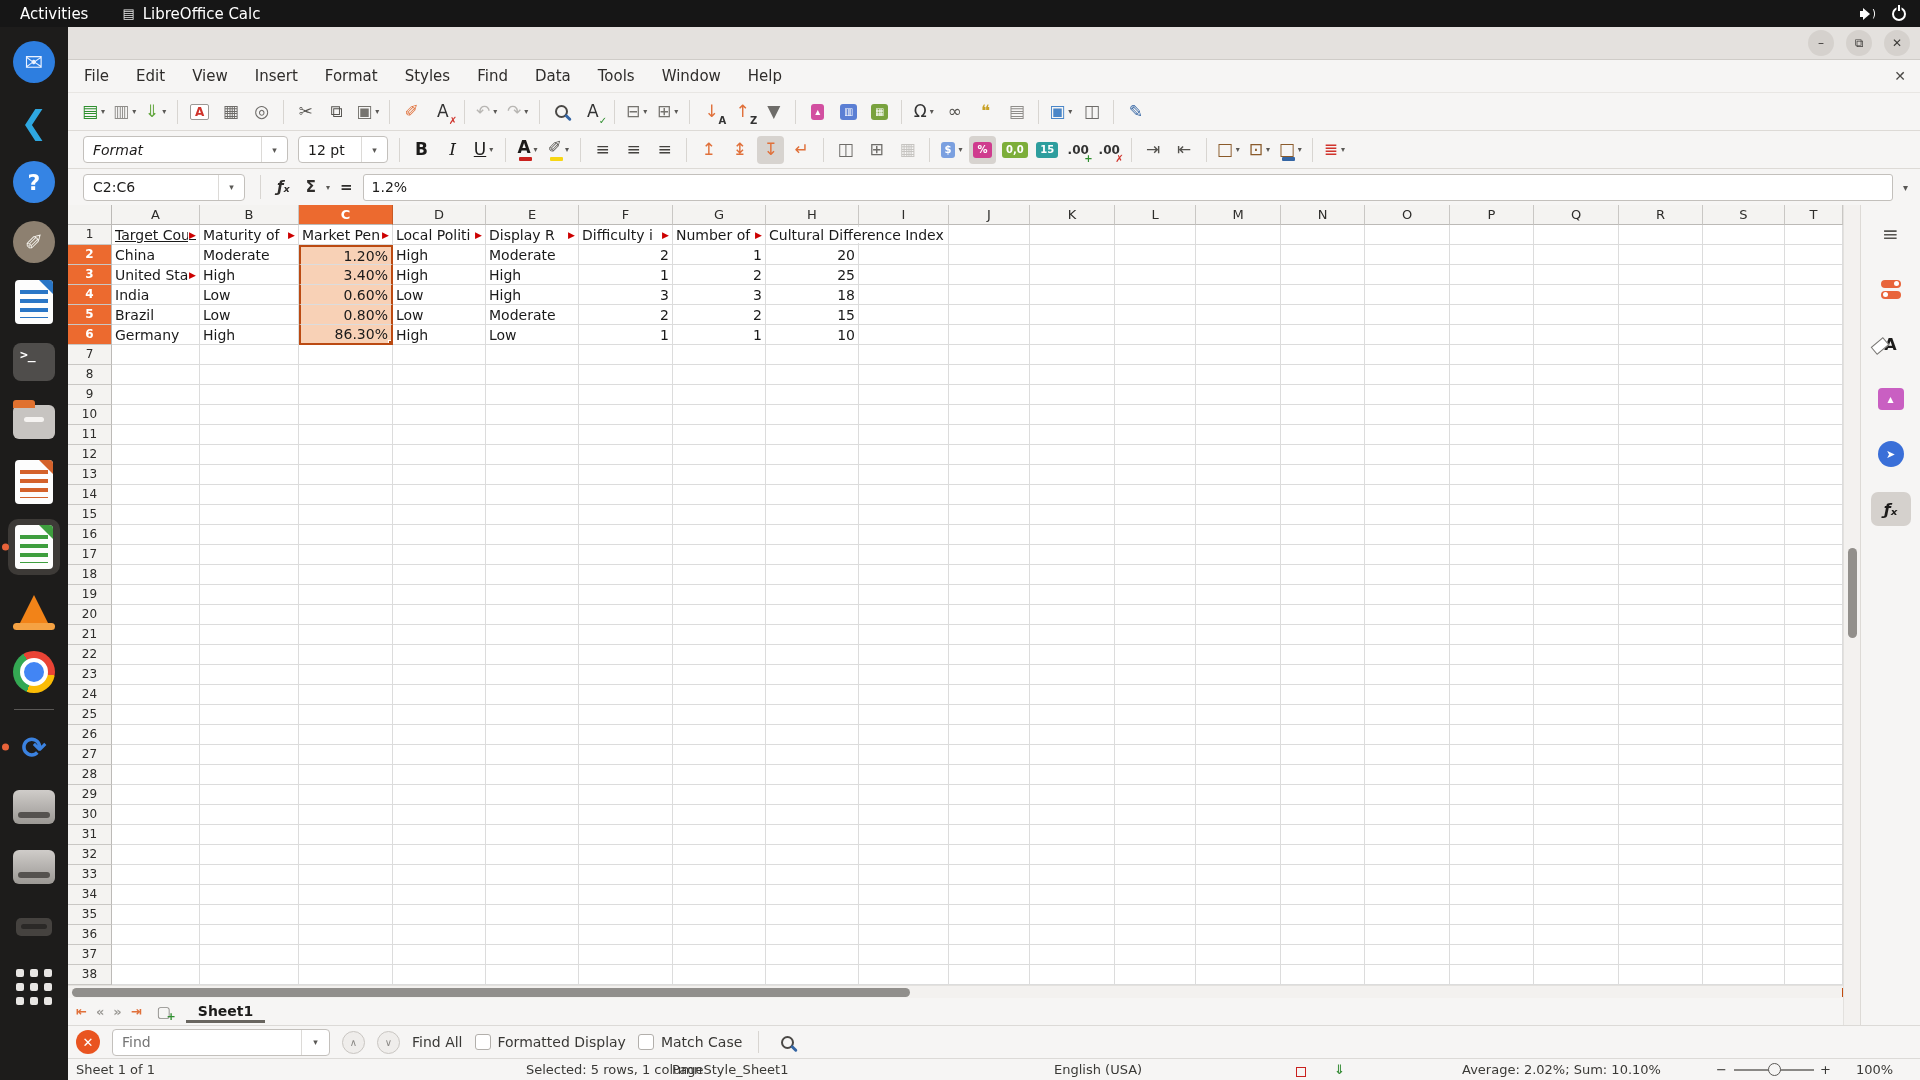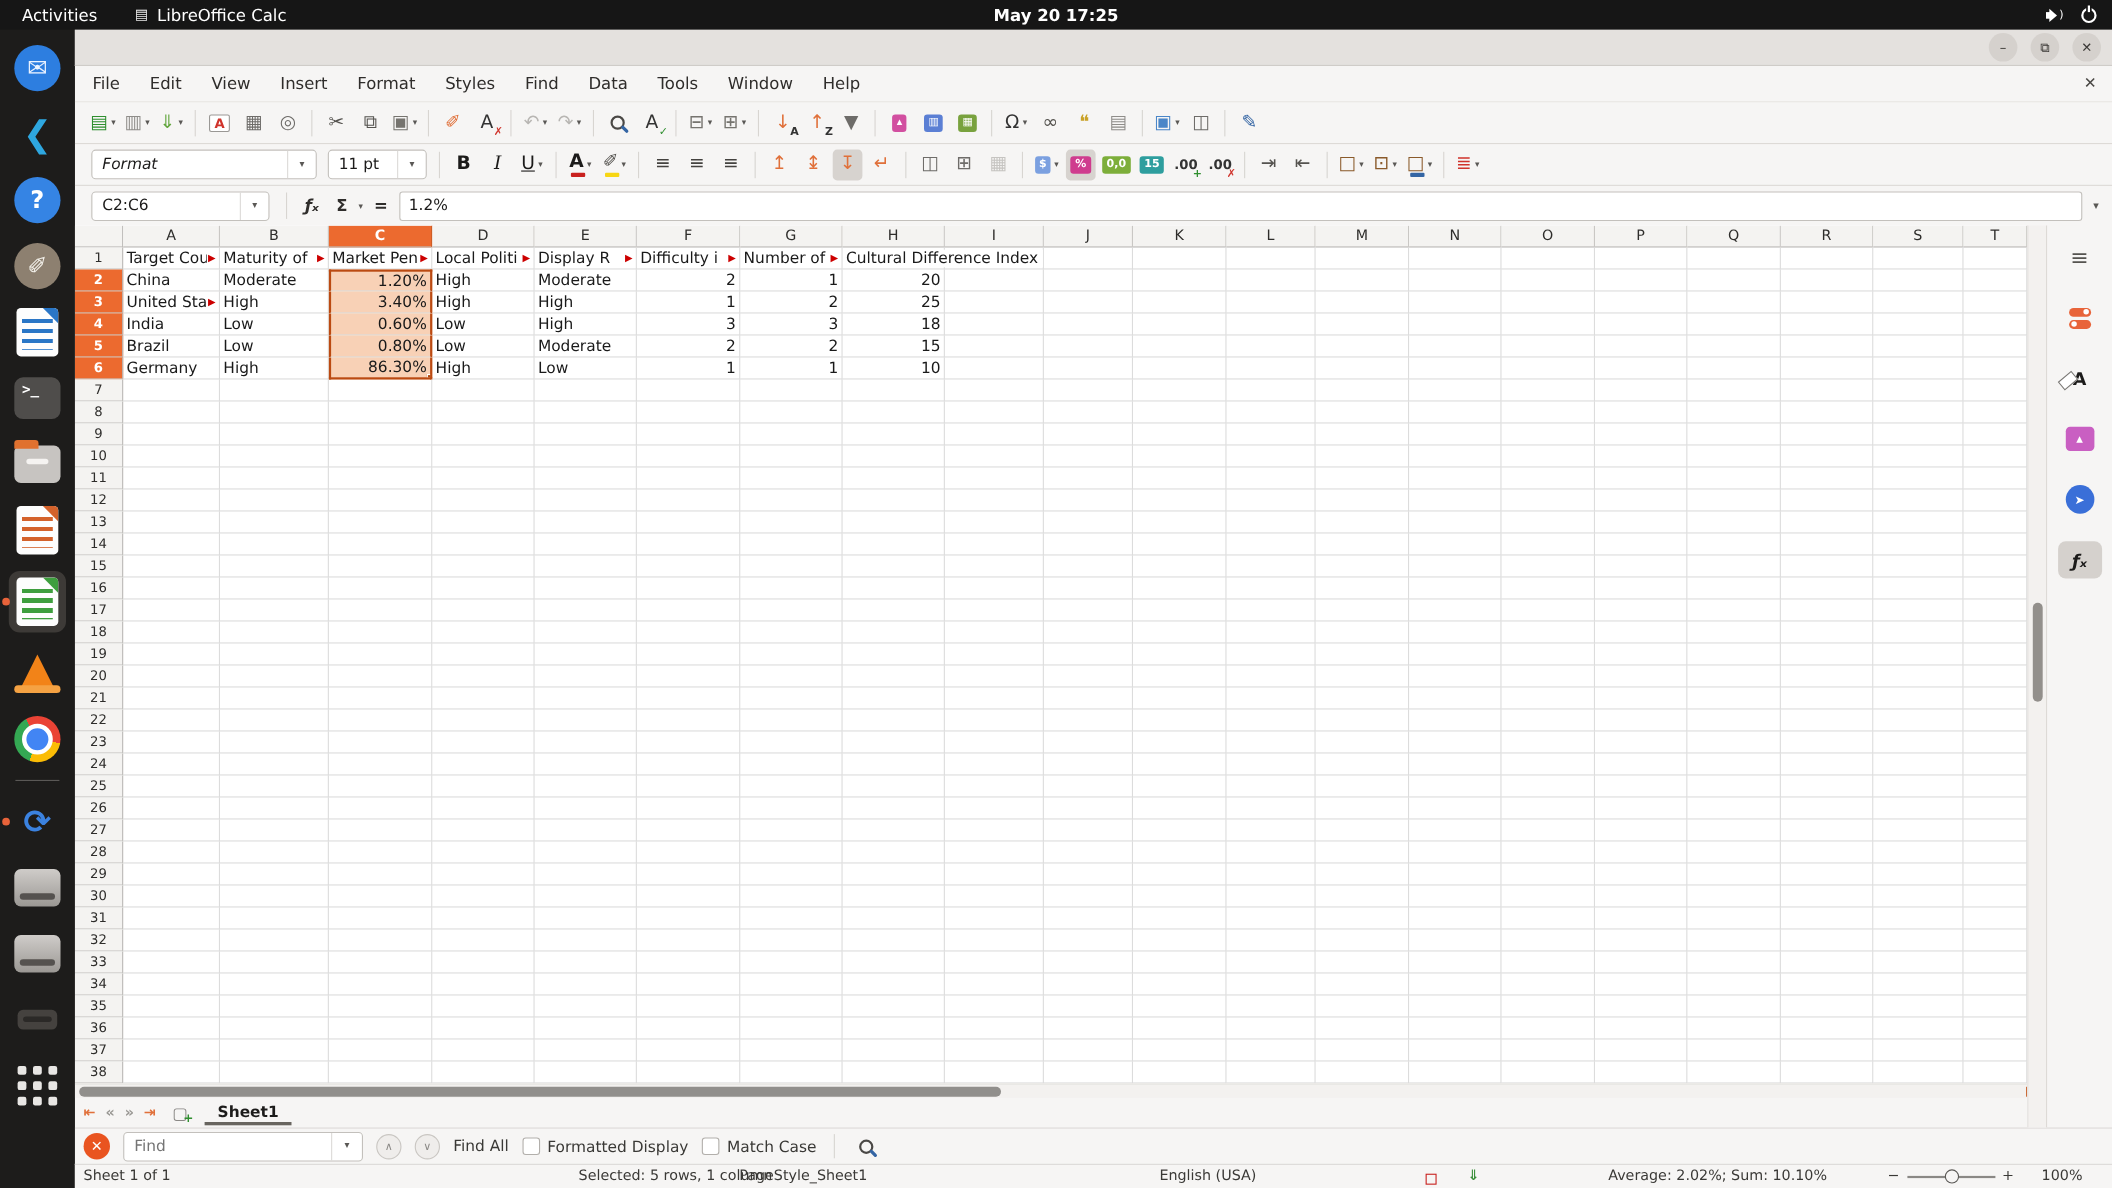--- a/index.html
+++ b/index.html
@@ -213,21 +213,20 @@
 <div class="screen" data-name="screen">
 
   <div class="topbar" data-name="system-top-bar">
     <div class="left">
       <span data-name="activities-button">Activities</span>
       <span class="appind" data-name="focused-app-indicator">
         <span class="calc-mini" data-name="libreoffice-calc-mini-icon">▤</span>
         <span data-name="focused-app-name">LibreOffice Calc</span>
       </span>
     </div>
-    <div class="clock" data-name="clock">May 20 17:25</div>
     <div class="tray">
       <span class="spk" data-name="volume-icon">
           <span class="wave">)</span>
         </span>
       <span class="pwr" data-name="power-icon"></span>
     </div>
   </div>
 
   <div class="below">
     <div class="dock" id="dock" data-name="dock">
@@ -443,21 +442,21 @@
           <div class="ic" data-name="show-draw-functions-icon">
             <span class="g" style="color: rgb(52, 101, 164);">✎</span>
           </div>
         </div>
       <div class="tb tb2" id="tb2" data-name="formatting-toolbar">
           <div class="combo" data-name="font-name-combo" style="width: 205px;">
             <span class="cval">Format</span>
             <span class="carr" data-name="font-name-combo-arrow">▾</span>
           </div>
           <div class="combo ns" data-name="font-size-combo" style="width: 90px;">
-            <span class="cval">11 pt</span>
+            <span class="cval">12 pt</span>
             <span class="carr" data-name="font-size-combo-arrow">▾</span>
           </div>
           <div class="sep" data-name="separator"></div>
           <div class="ic" data-name="bold-button">
             <span class="g" style="color: rgb(28, 27, 26);">B</span>
           </div>
           <div class="ic" data-name="italic-button">
             <span class="g" style="color: rgb(28, 27, 26);">I</span>
           </div>
           <div class="ic" data-name="underline-button">
@@ -593,21 +592,21 @@
                 <div class="ch" data-name="column-header-N" style="width: 84px;">N</div>
                 <div class="ch" data-name="column-header-O" style="width: 85px;">O</div>
                 <div class="ch" data-name="column-header-P" style="width: 84px;">P</div>
                 <div class="ch" data-name="column-header-Q" style="width: 85px;">Q</div>
                 <div class="ch" data-name="column-header-R" style="width: 84px;">R</div>
                 <div class="ch" data-name="column-header-S" style="width: 82px;">S</div>
                 <div class="ch" data-name="column-header-T" style="width: 58px;">T</div>
               </div>
               <div class="grow">
                 <div class="rh" data-name="row-header-1">1</div>
-                <div class="cell" data-name="cell-A1" style="width: 88px;">
+                <div class="cell" data-name="cell-A1" style="width: 88px; text-decoration: underline;">
                   <span class="t">Target Cou</span>
                   <span class="ov">▶</span>
                 </div>
                 <div class="cell" data-name="cell-B1" style="width: 99px;">
                   <span class="t">Maturity of</span>
                   <span class="ov">▶</span>
                 </div>
                 <div class="cell" data-name="cell-C1" style="width: 94px;">
                   <span class="t">Market Pen</span>
                   <span class="ov">▶</span>

